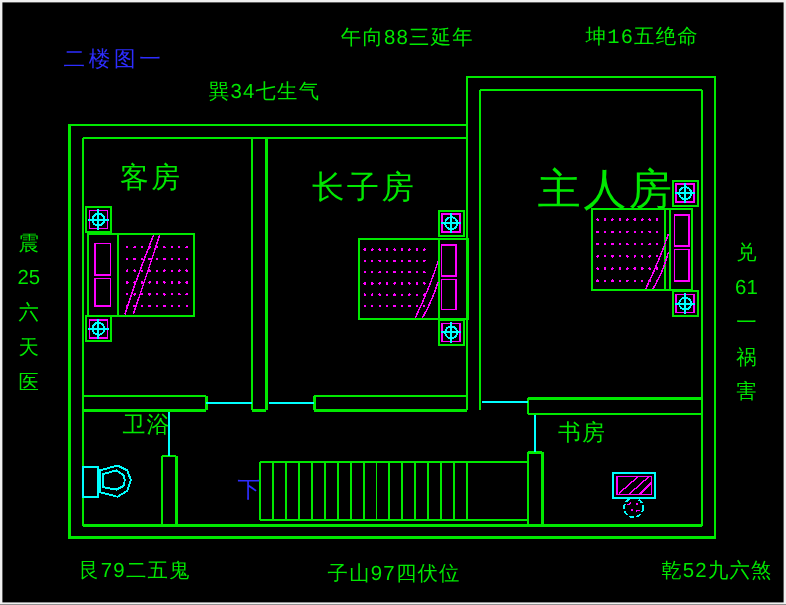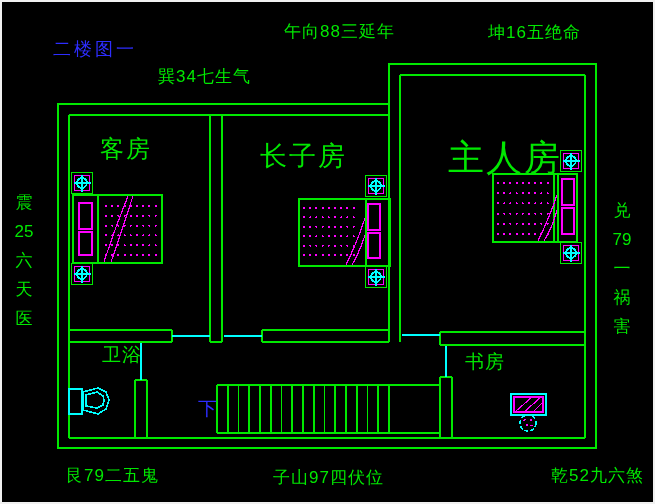--- a/index.html
+++ b/index.html
@@ -383,35 +383,35 @@
       <line x1="528" y1="424" x2="531" y2="423" class="m1"></line>
       <circle cx="525" cy="423" r="0.9" class="dot"></circle>
       <circle cx="529" cy="418" r="0.9" class="dot"></circle>
     </g>
   </svg>
 
   <div class="lbl blue" style="left:28px;top:38px;font-size:18px;letter-spacing:3px;margin-left:23px;">二楼图一</div>
 
   <div class="lbl" style="left:282px;top:21px;">午向88三延年</div>
 
-  <div class="lbl" style="left:486px;top:22px;">坤16五绝命</div>
-
-  <div class="lbl" style="left:156px;top:66px;">巽34七生气</div>
+  <div class="lbl" style="left:486px;top:22px;font-family:Liberation Mono, monospace;">坤16五绝命</div>
+
+  <div class="lbl" style="left:172px;top:66px;">巽34七生气</div>
 
   <div class="vtext" style="left:8px;top:186px;">
     <div>震</div>
     <div>25</div>
     <div>六</div>
     <div>天</div>
     <div>医</div>
   </div>
 
   <div class="vtext" style="left:606px;top:194px;">
     <div>兑</div>
-    <div>79</div>
+    <div>61</div>
     <div>一</div>
     <div>祸</div>
     <div>害</div>
   </div>
 
   <div class="lbl" style="left:64px;top:465px;">艮79二五鬼</div>
 
   <div class="lbl" style="left:271px;top:467px;text-align:right;">子山97四伏位</div>
 
   <div class="lbl" style="left:525px;top:465px;margin-left:24px;">乾52九六煞</div>

